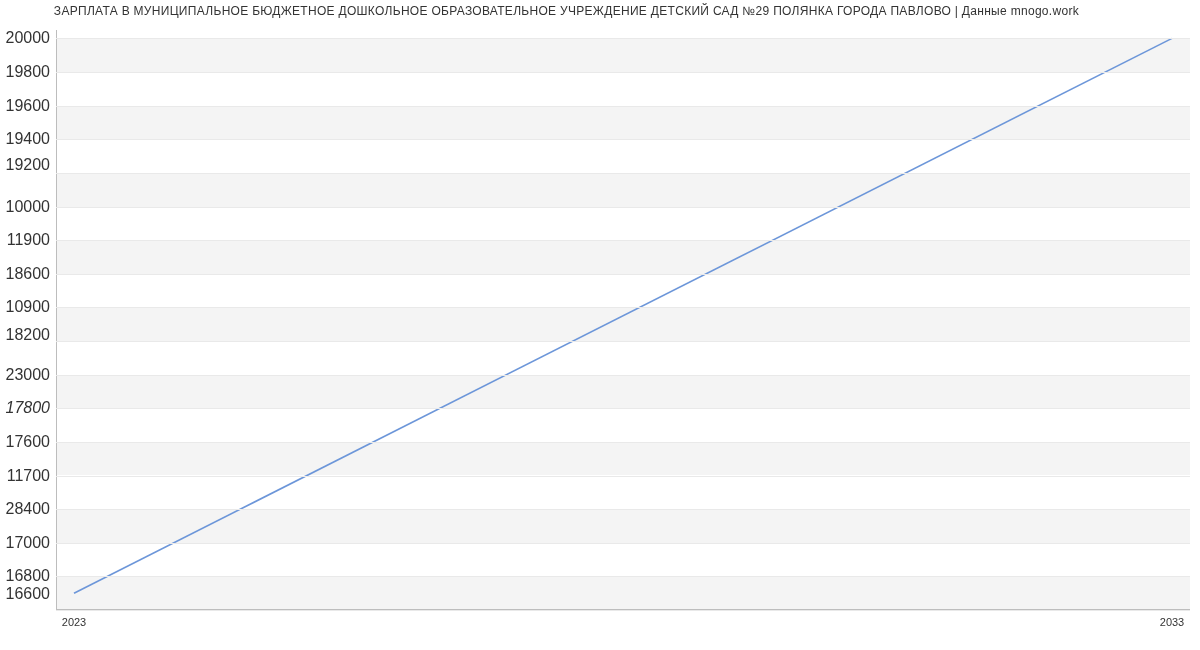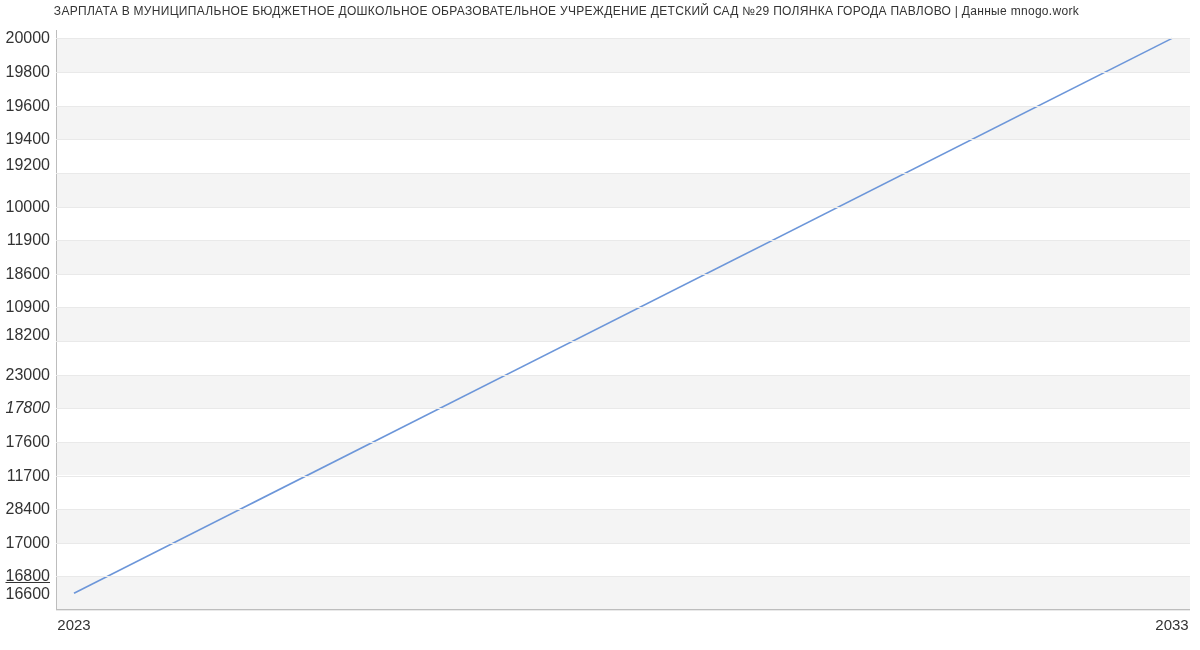--- a/index.html
+++ b/index.html
@@ -62,21 +62,21 @@
     transform: translateY(-50%);
     padding-right: 6px;
     font-size: 16px;
     color: #333;
     white-space: nowrap;
   }
   .xtick {
     position: absolute;
     top: 100%;
     padding-top: 6px;
-    font-size: 15px;
+    font-size: 11px;
     color: #333;
     transform: translateX(-50%);
     white-space: nowrap;
   }
   svg.line-layer {
     position: absolute;
     left: 0; top: 0;
     width: 100%; height: 100%;
     overflow: visible;
   }
@@ -97,21 +97,21 @@
       <div class="band" style="top: 479.13px; height: 33.6232px;"></div>
       <div class="band" style="top: 546.377px; height: 33.6232px;"></div>
     <div class="plot-border-left"></div>
     <div class="plot-border-bottom"></div>
     <svg class="line-layer" id="line-layer" preserveAspectRatio="none" viewBox="0 0 1134 580">
         <path d="M18 563.1884057971015 L1116 8.405797101449252" fill="none" stroke="#6c96d9" stroke-width="1.6"></path>
       </svg>
   <div class="gridline" style="top: 580px;"></div>
       <div class="ytick" style="top: 564px;">16600</div>
       <div class="gridline" style="top: 546.377px;"></div>
-      <div class="ytick" style="top: 546.377px; text-decoration: underline;">16800</div>
+      <div class="ytick" style="top: 546.377px;">16800</div>
       <div class="gridline" style="top: 512.754px;"></div>
       <div class="ytick" style="top: 512.754px;">17000</div>
       <div class="gridline" style="top: 479.13px;"></div>
       <div class="ytick" style="top: 479.13px;">28400</div>
       <div class="gridline" style="top: 445.507px;"></div>
       <div class="ytick" style="top: 445.507px;">11700</div>
       <div class="gridline" style="top: 411.884px;"></div>
       <div class="ytick" style="top: 411.884px;">17600</div>
       <div class="gridline" style="top: 378.261px;"></div>
       <div class="ytick" style="top: 378.261px; font-style: italic;">17800</div>

